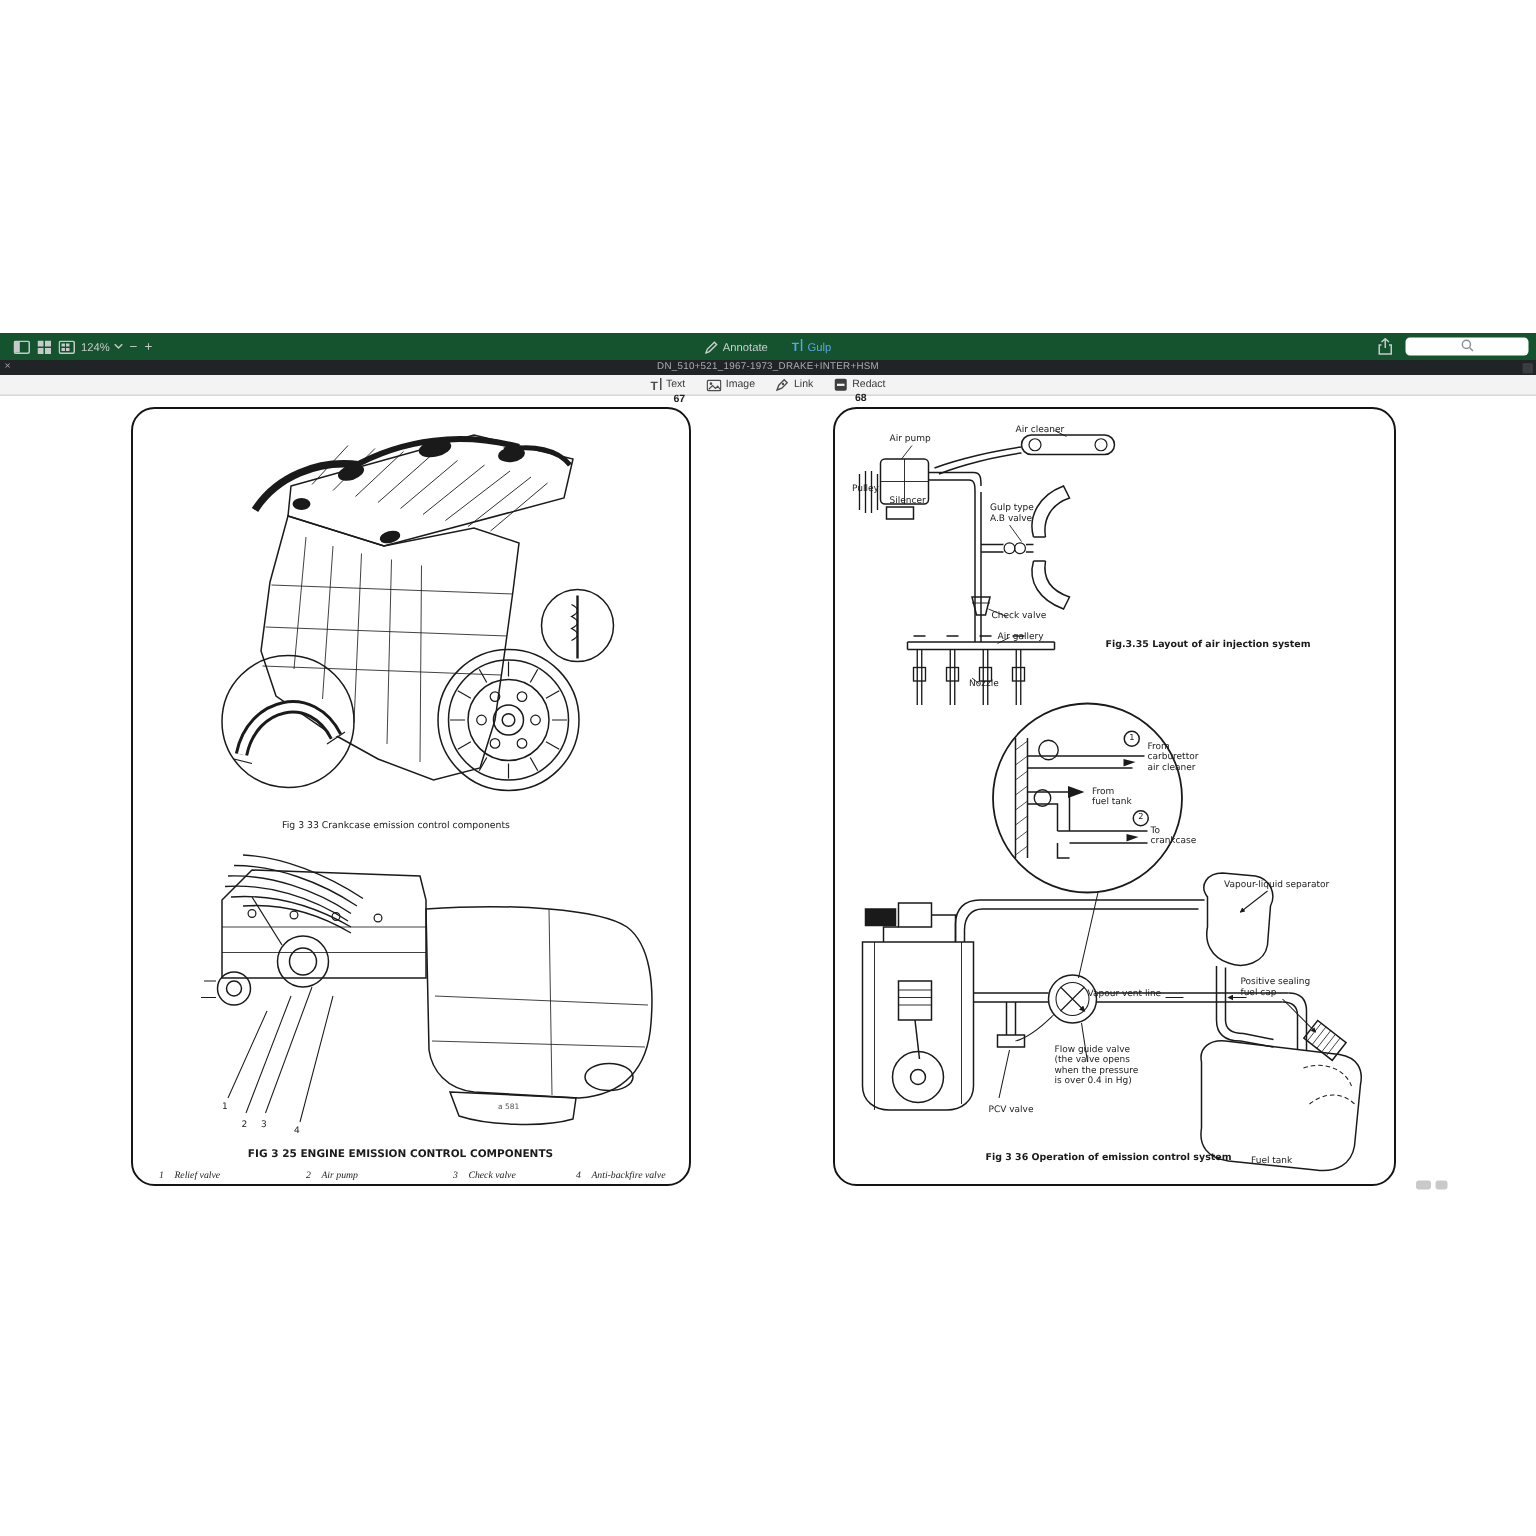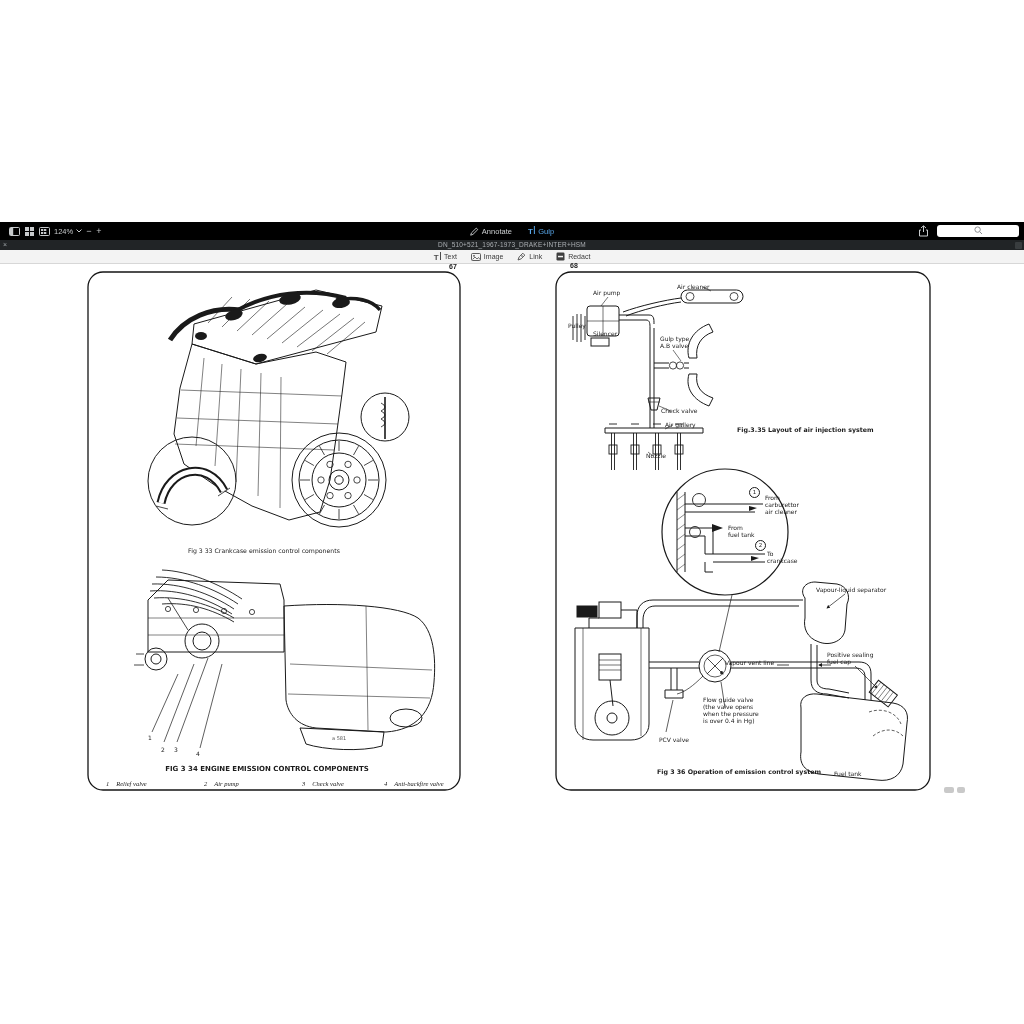--- a/index.html
+++ b/index.html
@@ -1,20 +1,20 @@
 <!DOCTYPE html>
 <html><head>
 <meta charset="utf-8">
 <style>
   html,body{margin:0;padding:0;background:#fff;}
   body{width:1024px;height:1024px;position:relative;overflow:hidden;
        font-family:"Liberation Sans",sans-serif;-webkit-font-smoothing:antialiased;}
 
   
-  #toolbar{position:absolute;left:0;top:222px;width:1024px;height:18px;background:#000000;}
+  #toolbar{position:absolute;left:0;top:222px;width:1024px;height:18px;background:#14532d;}
   #toolbar .tbtn{position:absolute;top:0;height:18px;display:flex;align-items:center;justify-content:center;
       background:none;border:none;padding:0;cursor:default;color:#c7cacc;}
   .tb-ic{display:block;}
   #zoomctrl{position:absolute;left:54px;top:0;height:18px;display:flex;align-items:center;gap:3px;
       color:#c7cacc;font-size:7.5px;}
   #minus-btn{left:84px;width:10px;font-size:9px;}
   #plus-btn{left:94px;width:10px;font-size:9px;}
   #tb-center{position:absolute;left:50%;top:0;transform:translateX(-50%);height:18px;
       display:flex;align-items:center;gap:16px;}
   .mode-btn{display:flex;align-items:center;gap:3px;background:none;border:none;padding:0;
@@ -227,21 +227,21 @@
           <circle cx="72" cy="393" r="5"></circle>
         <path stroke-width="0.8" d="M60 388 L52 388 M60 399 L50 399"></path>
         <path d="M200 340 C258 336 316 340 334 352 C350 364 352 392 350 416 C348 446 332 464 302 466 L232 462 C214 460 204 448 202 434 Z"></path>
         <path stroke-width="0.55" d="M206 398 L348 404 M204 428 L346 432 M282 340 L284 464"></path>
         <path d="M216 462 L300 466 L298 480 C278 486 240 484 222 478 Z"></path>
         <ellipse cx="322" cy="452" rx="16" ry="9"></ellipse>
         <path stroke-width="0.7" d="M68 466 L94 408 M80 476 L110 398 M93 476 L124 392 M116 482 L138 398"></path>
       </g>
     </svg>
     <span class="cap" id="cap33">Fig 3 33 Crankcase emission control components</span>
-    <span class="cap" id="cap34">FIG 3 34 ENGINE EMISSION CONTROL COMPONENTS</span>
+    <span class="cap" id="cap34">FIG 3 25 ENGINE EMISSION CONTROL COMPONENTS</span>
   <span class="dlabel" style="left: 64px; top: 468px;">1</span>
       <span class="dlabel" style="left: 77px; top: 480px;">2</span>
       <span class="dlabel" style="left: 90px; top: 480px;">3</span>
       <span class="dlabel" style="left: 112px; top: 484px;">4</span>
       <span class="dlabel small" style="left: 248px; top: 470px;">a 581</span>
       <span class="legend-item" style="left: 22px;"><i class="ln">1</i><i>Relief valve</i></span>
       <span class="legend-item" style="left: 120px;"><i class="ln">2</i><i>Air pump</i></span>
       <span class="legend-item" style="left: 218px;"><i class="ln">3</i><i>Check valve</i></span>
       <span class="legend-item" style="left: 300px;"><i class="ln">4</i><i>Anti-backfire valve</i></span>
     </div>

